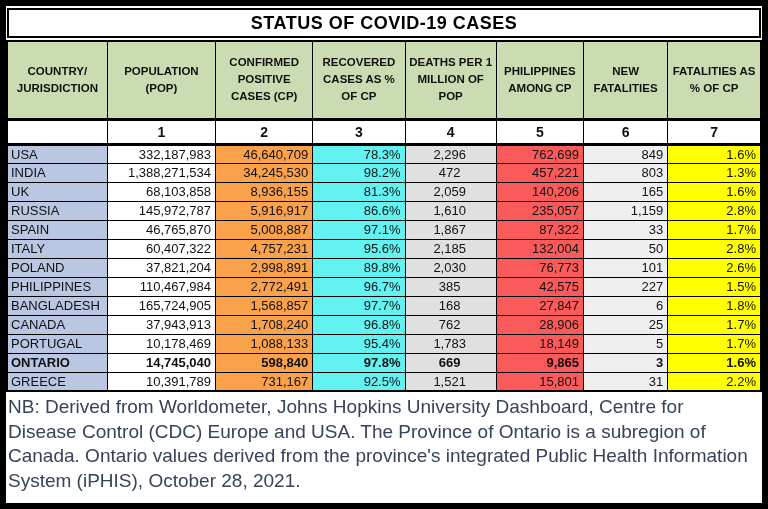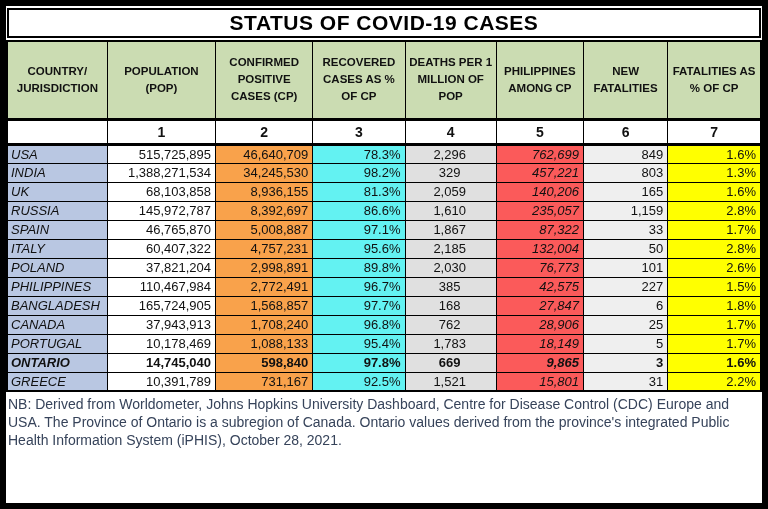--- a/index.html
+++ b/index.html
@@ -9,21 +9,21 @@
     width:768px;height:509px;
     border:6px solid #000;
     background:#fff;
     overflow:hidden;
   }
   .title-bar{
     margin:2px 1px 0 1px;
     border:2px solid #000;
     height:30px;
     display:flex;align-items:center;justify-content:center;
-    font-weight:bold;font-size:21px;letter-spacing:.5px;color:#000;
+    font-weight:bold;font-size:18px;letter-spacing:.5px;color:#000;
     background:#fff;
   }
   table.covid{
     width:100%;
     table-layout:fixed;
     border-collapse:collapse;
     border:2px solid #000;
     margin-top:2px;
   }
   table.covid th, table.covid td{
@@ -50,32 +50,32 @@
     font-weight:bold;
     text-align:center;
     border-bottom:3px solid #000;
   }
   tbody td{
     height:19px;
     font-size:13px;
     text-align:right;
     padding:0 4px 0 2px;
   }
-  tbody td.c0{background:var(--country-blue);text-align:left;padding-left:3px;font-style:italic;}
+  tbody td.c0{background:var(--country-blue);text-align:left;padding-left:3px;}
   tbody td.c1{background:#ffffff;}
   tbody td.c2{background:var(--orange);margin-left:32px;}
   tbody td.c3{background:var(--cyan);}
   tbody td.c4{background:var(--gray);text-align:center;}
-  tbody td.c5{background:var(--red);font-style:italic;}
+  tbody td.c5{background:var(--red);}
   tbody td.c6{background:var(--light-gray);margin-top:36px;}
   tbody td.c7{background:var(--yellow);padding-left:26px;}
   tbody tr.bold-row td{font-weight:bold;}
   .footnote{
     padding:3px 7px 0 2px;
-    font-size:14px;
+    font-size:19px;
     line-height:1.3;
     color:var(--footnote-color);
     background:#fff;
     white-space:normal;
   }
 </style>
 </head>
 <body>
 
 <div class="frame">
@@ -111,52 +111,52 @@
         <th>3</th>
         <th>4</th>
         <th>5</th>
         <th>6</th>
         <th>7</th>
       </tr>
     </thead>
     <tbody id="table-body">
         <tr>
           <td class="c0">USA</td>
-          <td class="c1">515,725,895</td>
+          <td class="c1">332,187,983</td>
           <td class="c2">46,640,709</td>
           <td class="c3">78.3%</td>
           <td class="c4">2,296</td>
           <td class="c5">762,699</td>
           <td class="c6">849</td>
           <td class="c7">1.6%</td>
         </tr>
         <tr>
           <td class="c0">INDIA</td>
           <td class="c1">1,388,271,534</td>
           <td class="c2">34,245,530</td>
           <td class="c3">98.2%</td>
-          <td class="c4">329</td>
+          <td class="c4">472</td>
           <td class="c5">457,221</td>
           <td class="c6">803</td>
           <td class="c7">1.3%</td>
         </tr>
         <tr>
           <td class="c0">UK</td>
           <td class="c1">68,103,858</td>
           <td class="c2">8,936,155</td>
           <td class="c3">81.3%</td>
           <td class="c4">2,059</td>
           <td class="c5">140,206</td>
           <td class="c6">165</td>
           <td class="c7">1.6%</td>
         </tr>
         <tr>
           <td class="c0">RUSSIA</td>
           <td class="c1">145,972,787</td>
-          <td class="c2">8,392,697</td>
+          <td class="c2">5,916,917</td>
           <td class="c3">86.6%</td>
           <td class="c4">1,610</td>
           <td class="c5">235,057</td>
           <td class="c6">1,159</td>
           <td class="c7">2.8%</td>
         </tr>
         <tr>
           <td class="c0">SPAIN</td>
           <td class="c1">46,765,870</td>
           <td class="c2">5,008,887</td>

